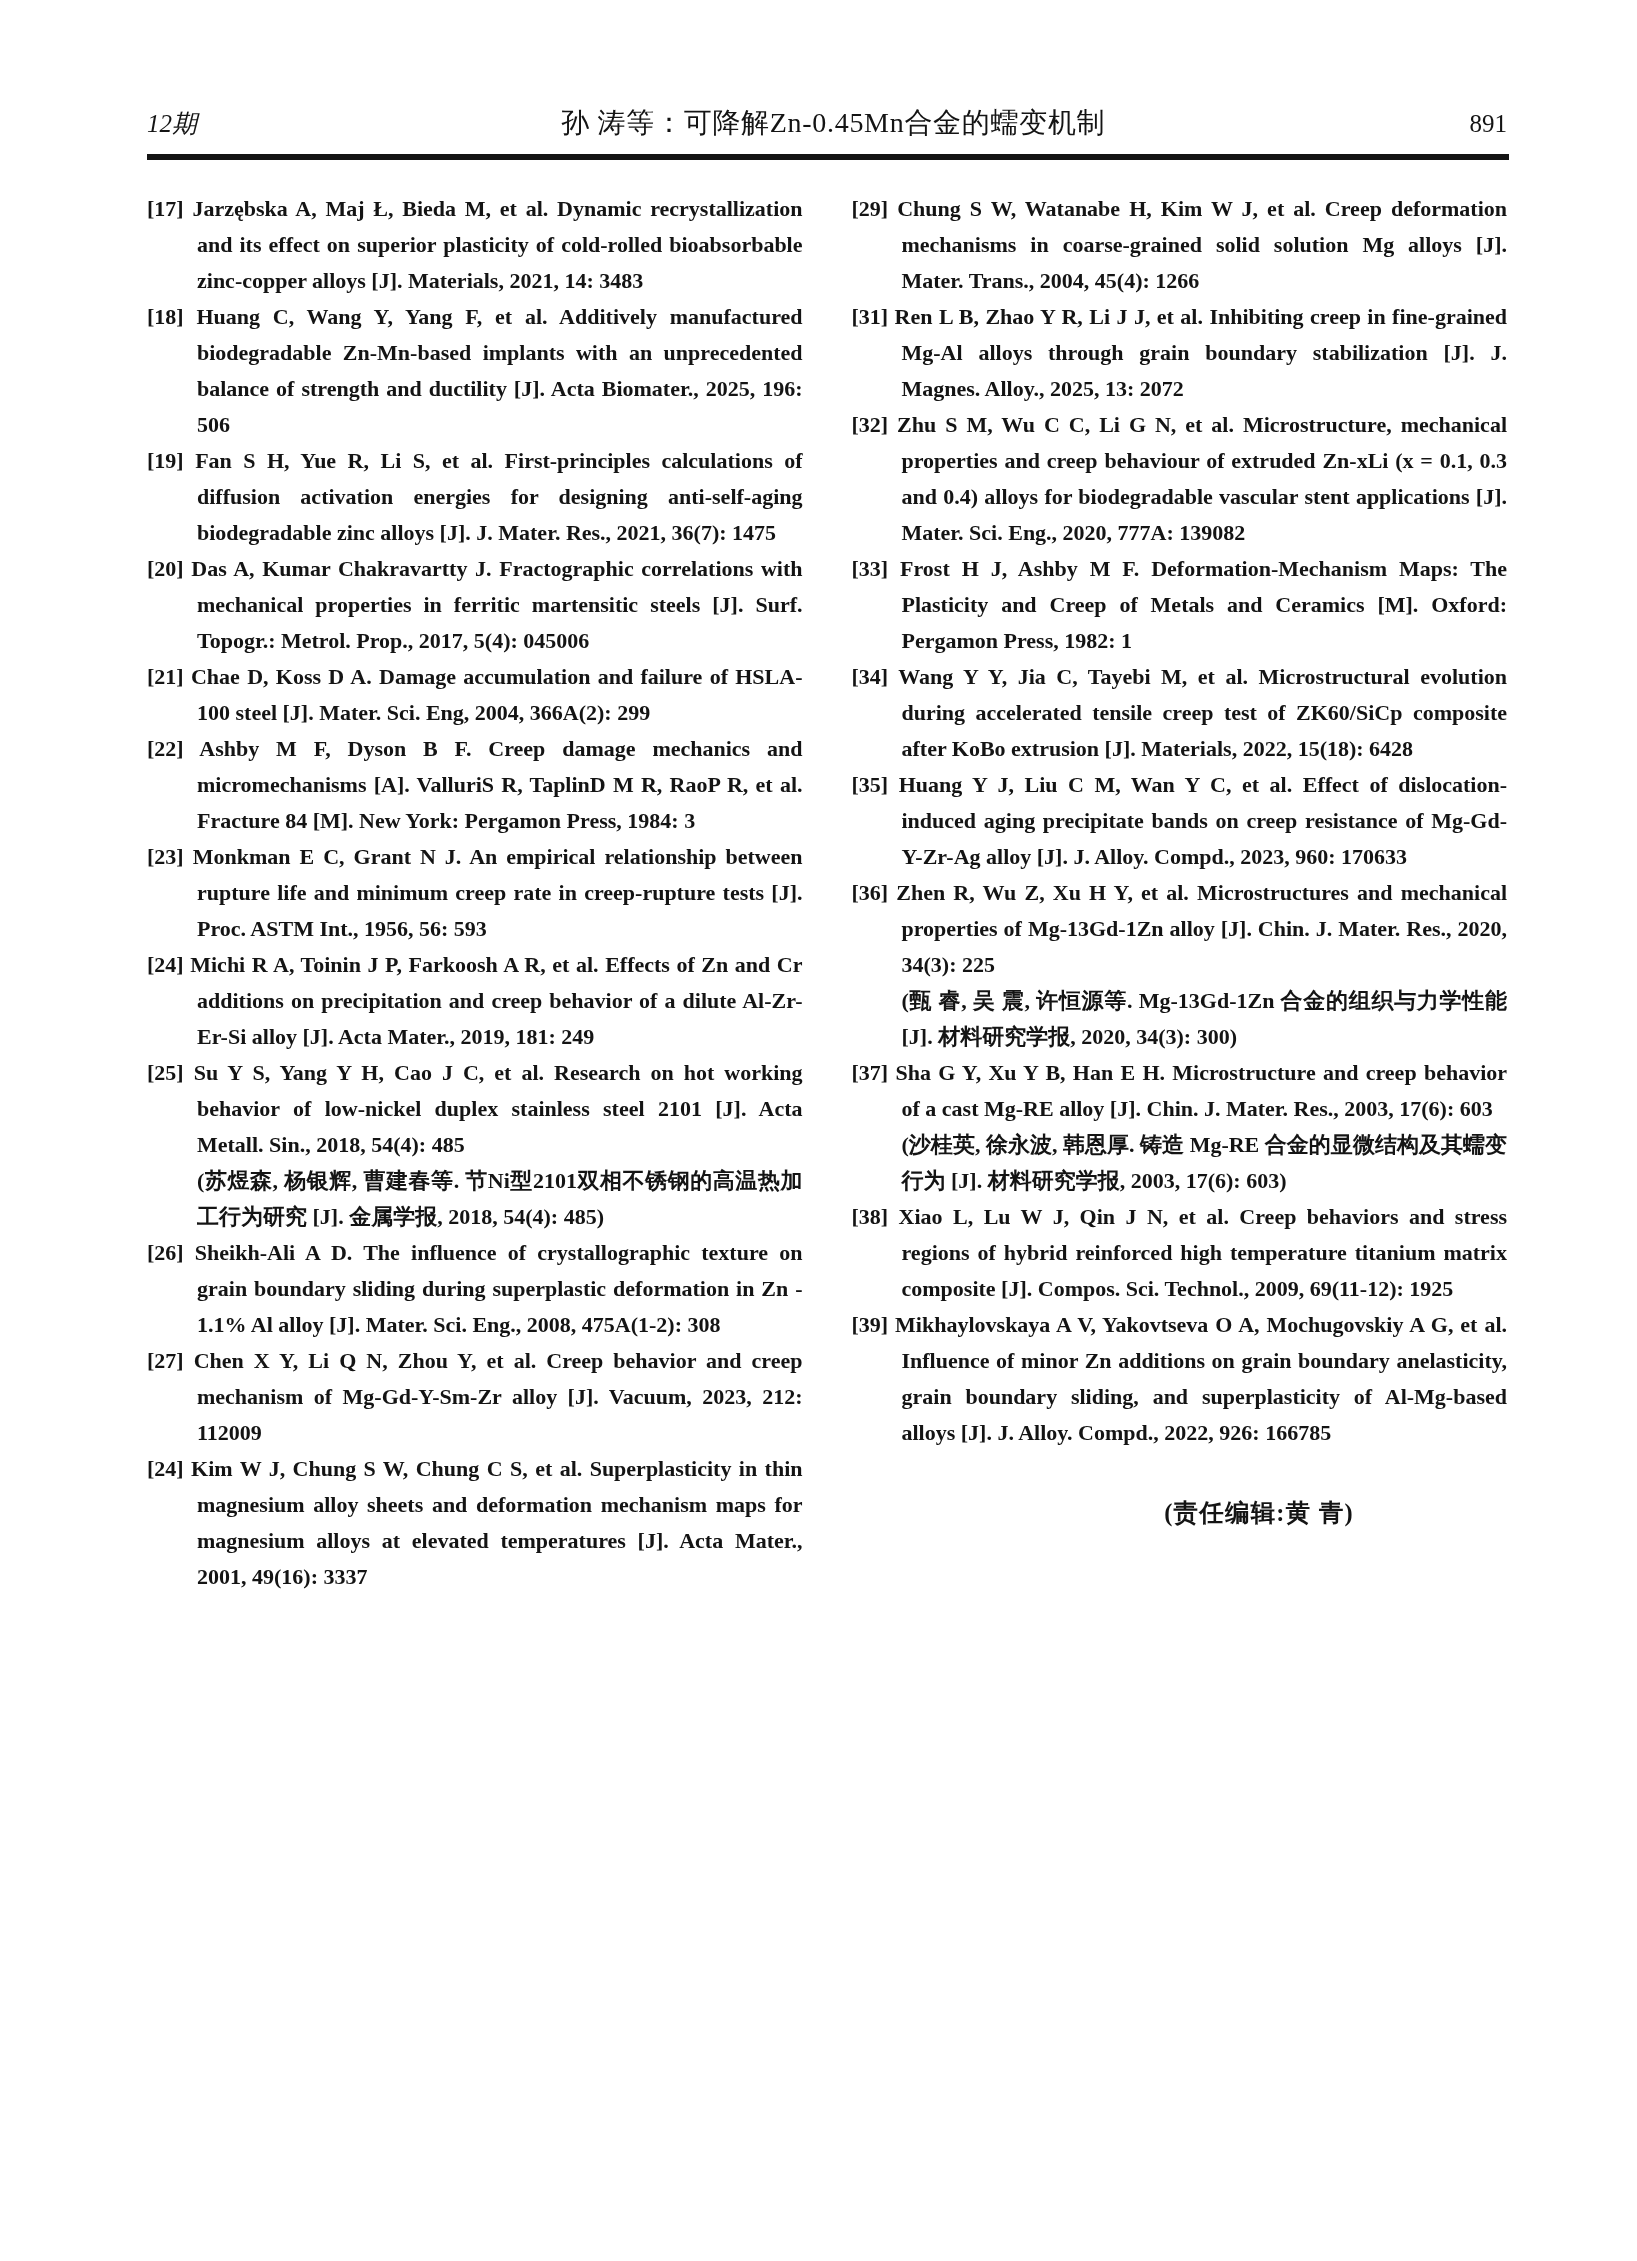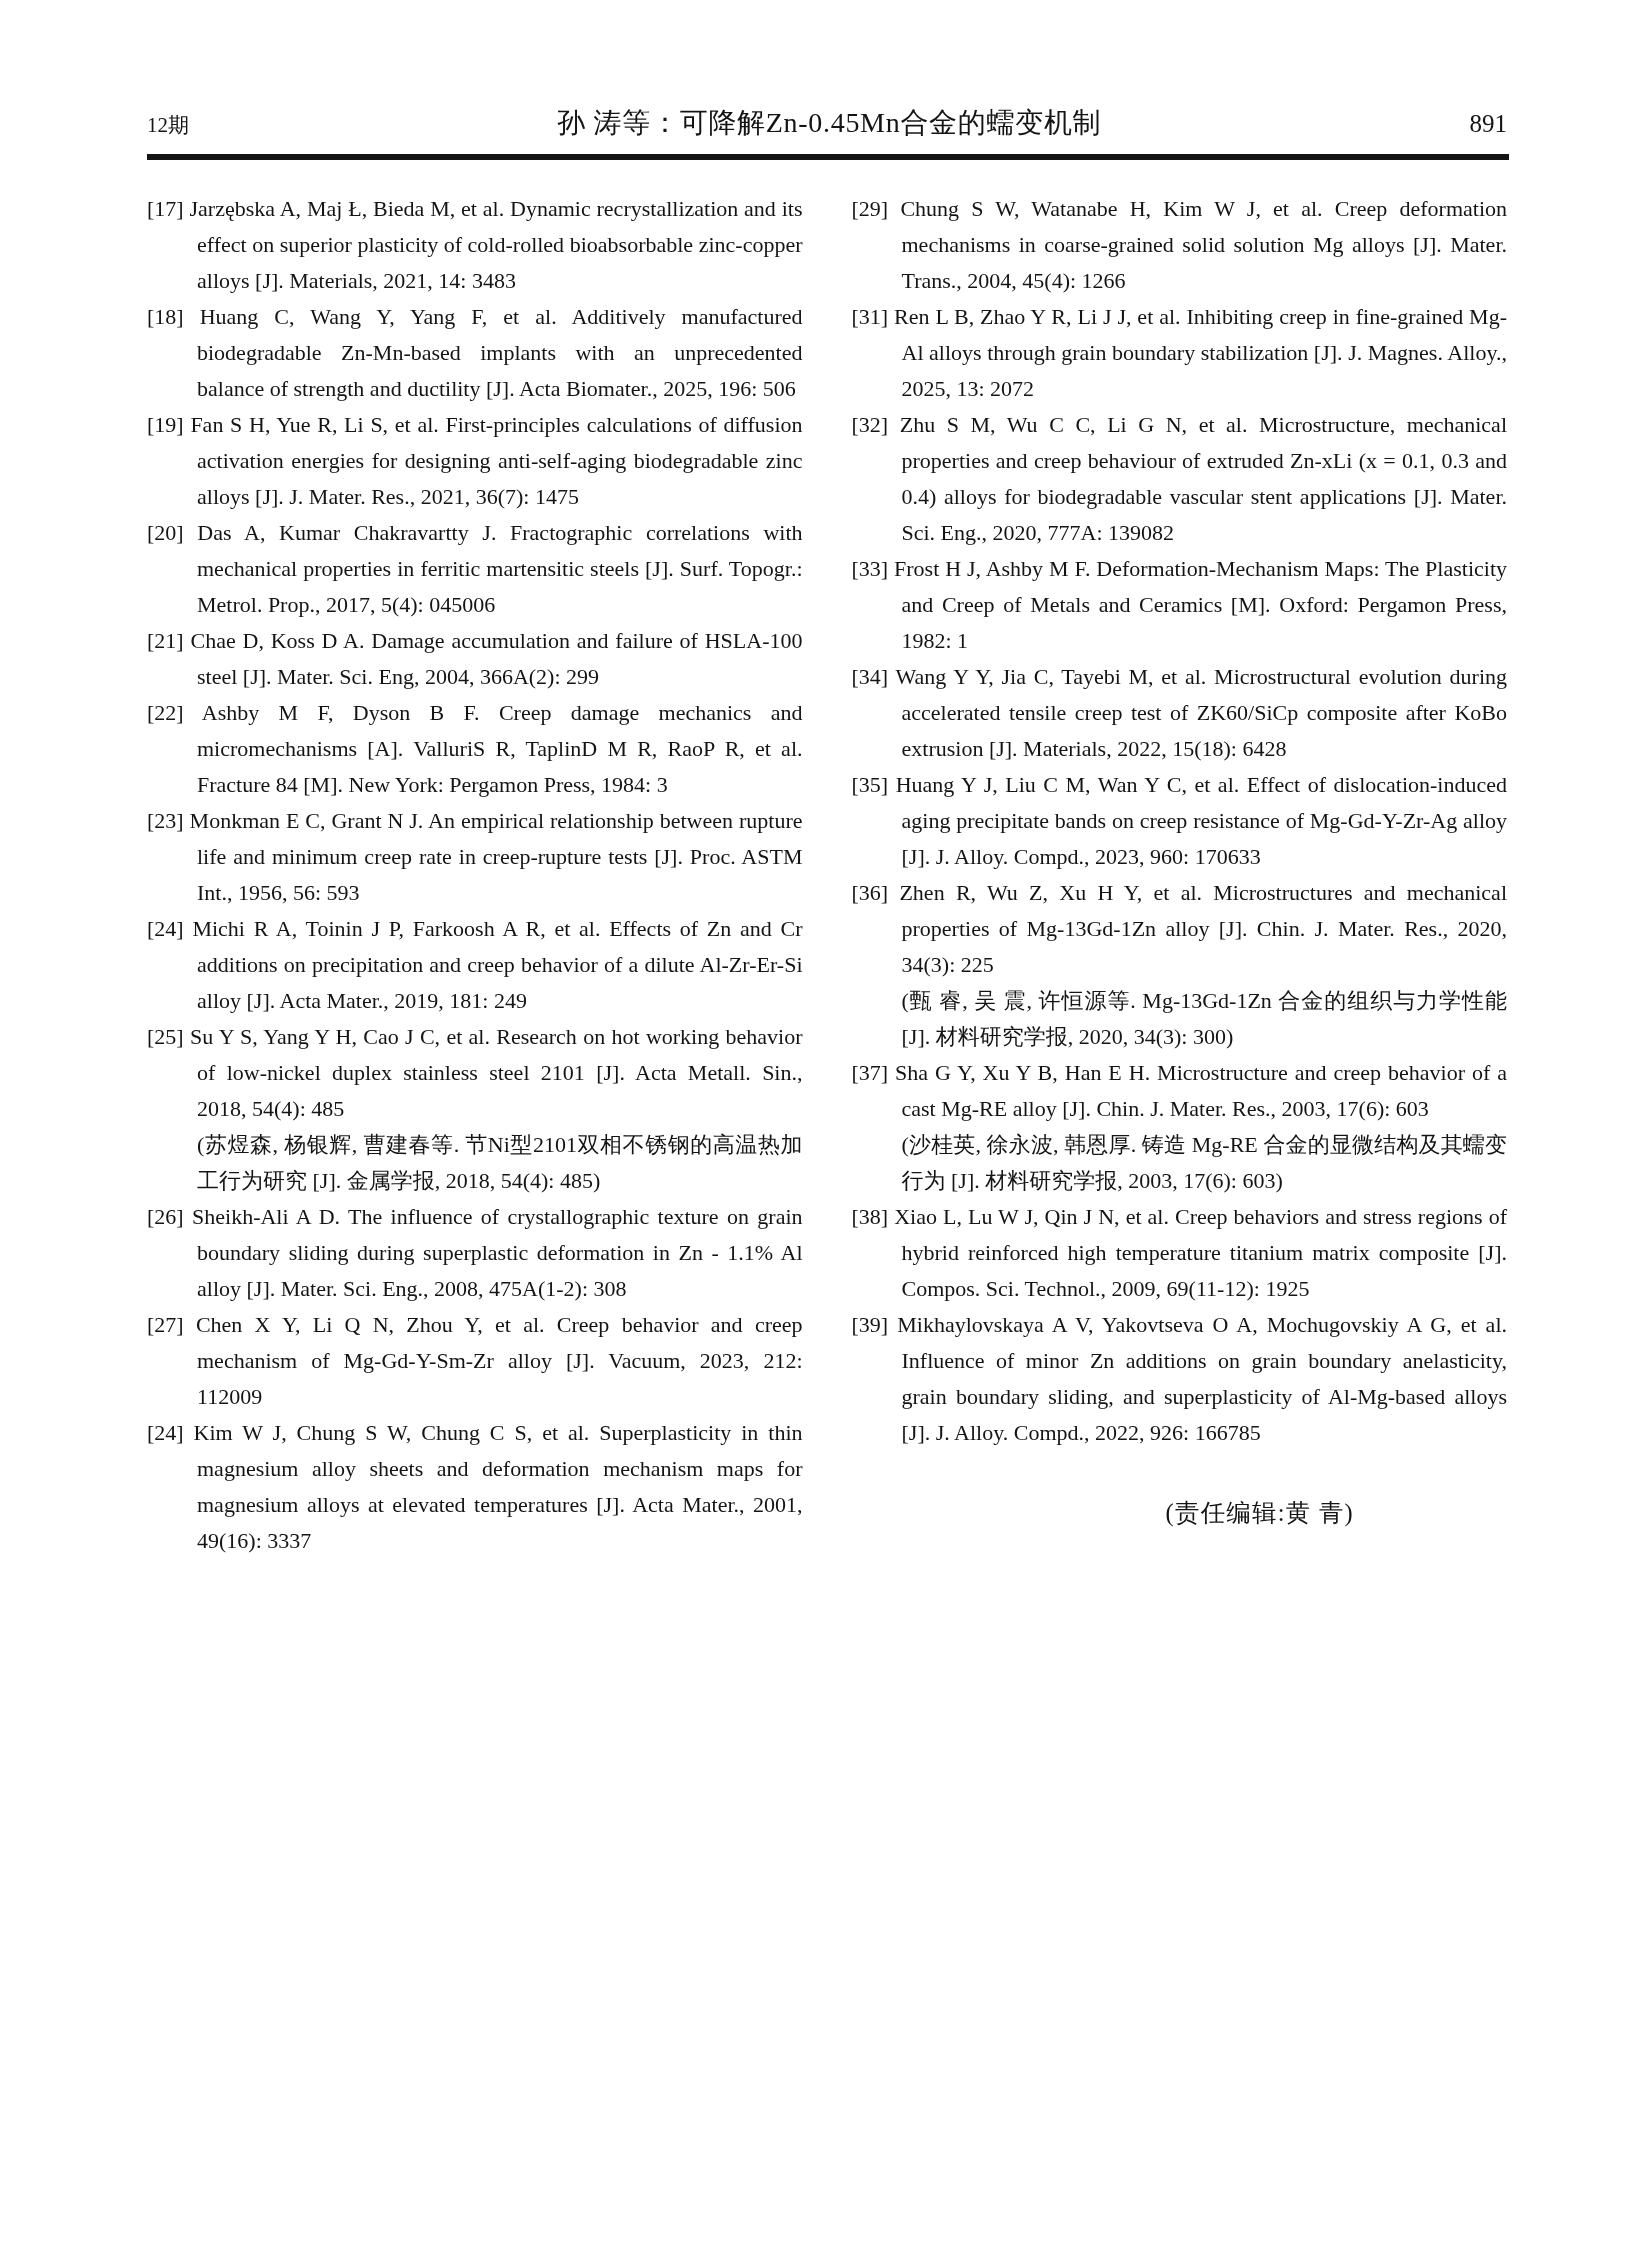--- a/index.html
+++ b/index.html
@@ -18,22 +18,23 @@
   }
   .header-row {
     position: absolute;
     left: 147px;
     right: 131px;
     top: 104px;
     display: flex;
     align-items: baseline;
   }
   .issue-label {
-    font-size: 21px;
+    font-size: 25px;
     white-space: nowrap;
+    font-style: italic;
   }
   .running-title {
     flex: 1;
     text-align: center;
     font-size: 28px;
     letter-spacing: 0.7px;
     white-space: nowrap;
   }
   .page-number {
     font-size: 25px;
@@ -47,20 +48,21 @@
     height: 0;
     border-top: 6px solid #141414;
   }
   .refs-area {
     position: absolute;
     left: 147px;
     right: 131px;
     top: 191px;
     display: flex;
     gap: 49px;
+    font-weight: bold;
   }
   .ref-col {
     flex: 1;
     min-width: 0;
   }
   .ref {
     font-size: 22px;
     line-height: 36px;
     text-align: justify;
     padding-left: 50px;

